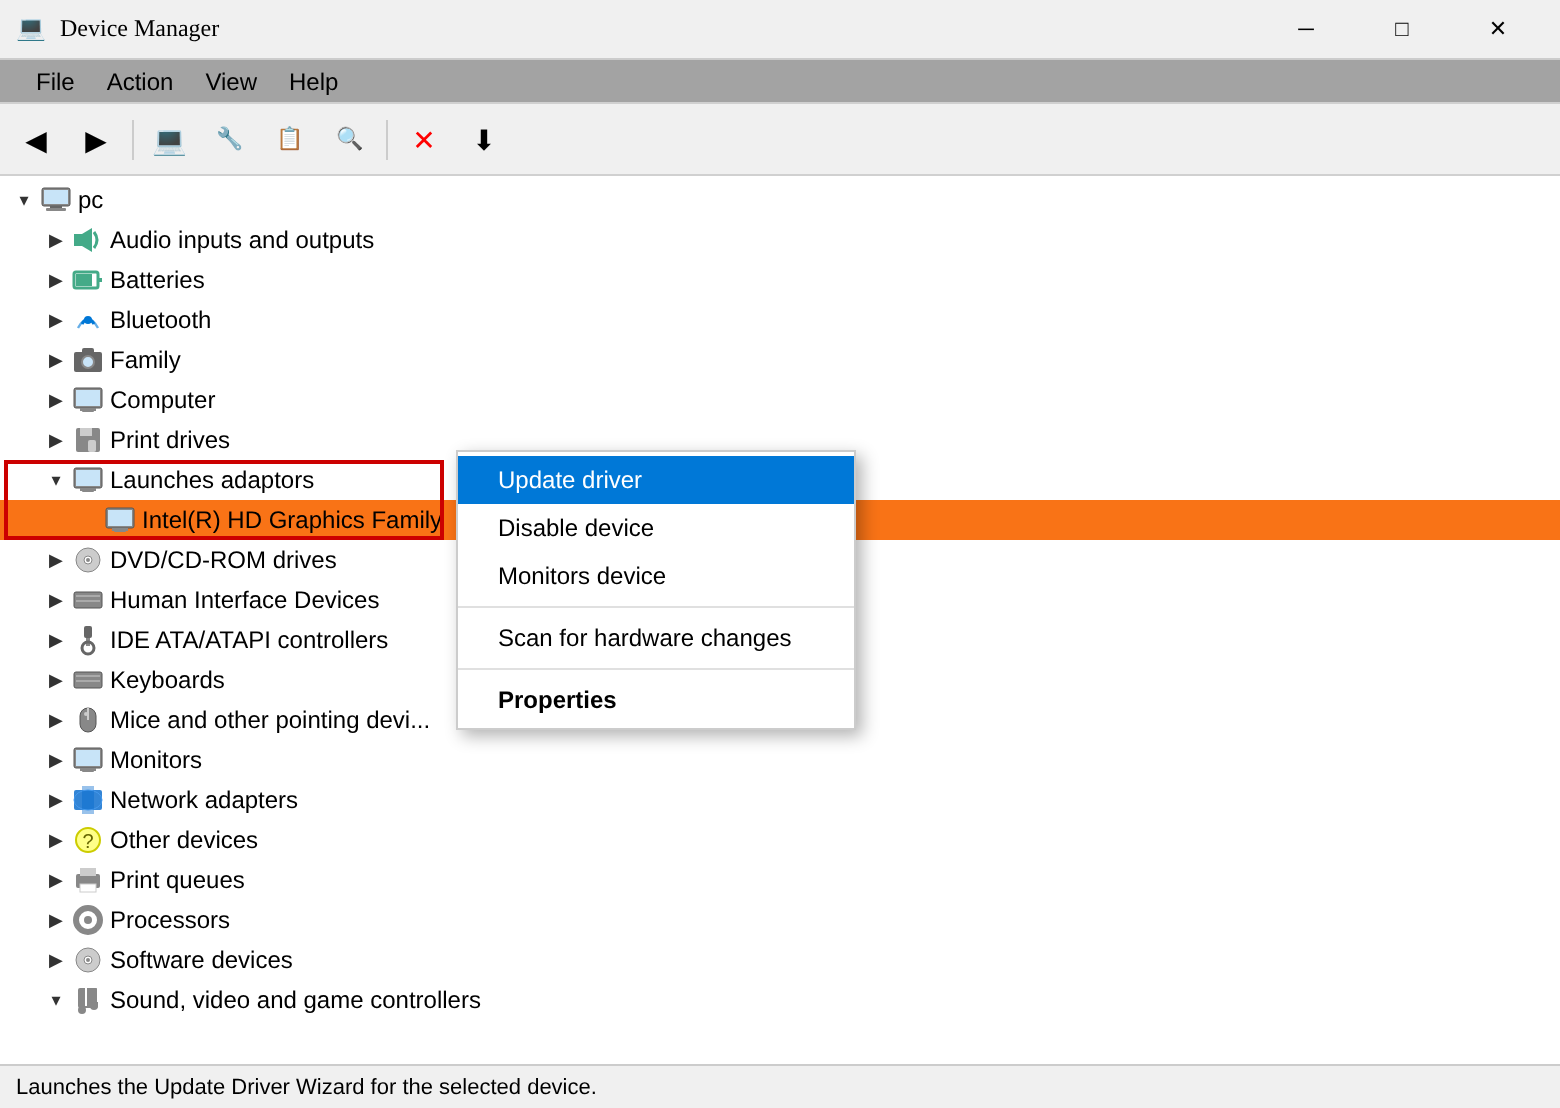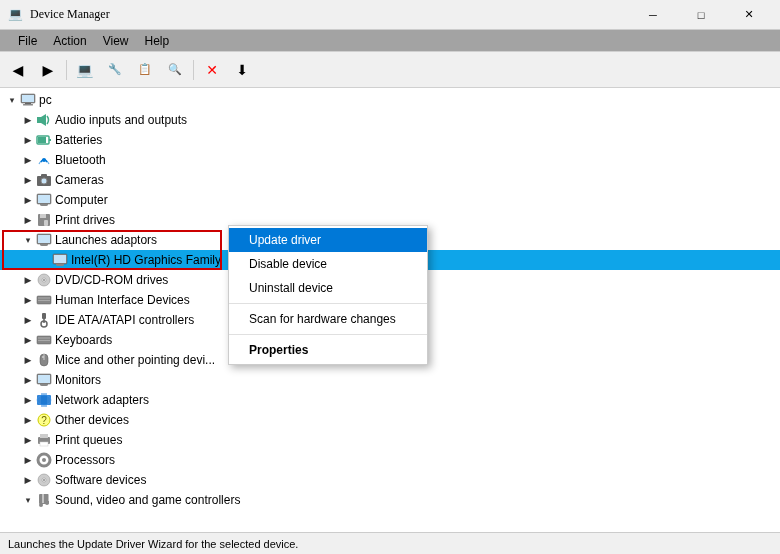--- a/index.html
+++ b/index.html
@@ -275,21 +275,21 @@
       </div>
       <div class="tree-item" style="padding-left: 20px;">
         <span class="tree-expand" style="font-size: 9px; color: rgb(51, 51, 51);">▶</span>
         <span class="tree-icon">
           <svg width="16" height="16" viewBox="0 0 16 16">
             <rect x="1" y="4" width="14" height="10" rx="1" fill="#666"></rect>
             <circle cx="8" cy="9" r="3" fill="#c8e4f8" stroke="#888" stroke-width="1"></circle>
             <rect x="5" y="2" width="6" height="3" rx="1" fill="#666"></rect>
           </svg>
         </span>
-        <span class="tree-label">Cameras</span>
+        <span class="tree-label">Family</span>
       </div>
       <div class="tree-item" style="padding-left: 20px;">
         <span class="tree-expand" style="font-size: 9px; color: rgb(51, 51, 51);">▶</span>
         <span class="tree-icon">
           <svg width="16" height="16" viewBox="0 0 16 16">
             <rect x="1" y="2" width="14" height="10" rx="1" fill="#888" stroke="#555" stroke-width="0.5"></rect>
             <rect x="2" y="3" width="12" height="8" fill="#c8e4f8"></rect>
             <rect x="5" y="13" width="6" height="1" rx="0.5" fill="#888"></rect>
             <rect x="4" y="12" width="8" height="1.5" fill="#888"></rect>
           </svg>
@@ -312,21 +312,21 @@
         <span class="tree-icon">
           <svg width="16" height="16" viewBox="0 0 16 16">
             <rect x="1" y="2" width="14" height="10" rx="1" fill="#888" stroke="#555" stroke-width="0.5"></rect>
             <rect x="2" y="3" width="12" height="8" fill="#c8e4f8"></rect>
             <rect x="5" y="13" width="6" height="1" rx="0.5" fill="#888"></rect>
             <rect x="4" y="12" width="8" height="1.5" fill="#888"></rect>
           </svg>
         </span>
         <span class="tree-label">Launches adaptors</span>
       </div>
-      <div class="tree-item" style="padding-left: 36px; background: #0ea5e9;">
+      <div class="tree-item" style="padding-left: 36px; background: #f97316;">
         <span class="tree-expand" style="font-size: 9px; color: rgb(51, 51, 51);"></span>
         <span class="tree-icon">
           <svg width="16" height="16" viewBox="0 0 16 16">
             <rect x="1" y="2" width="14" height="10" rx="1" fill="#888" stroke="#555" stroke-width="0.5"></rect>
             <rect x="2" y="3" width="12" height="8" fill="#c8e4f8"></rect>
             <rect x="5" y="13" width="6" height="1" rx="0.5" fill="#888"></rect>
             <rect x="4" y="12" width="8" height="1.5" fill="#888"></rect>
           </svg>
         </span>
         <span class="tree-label">Intel(R) HD Graphics Family</span>
@@ -471,18 +471,18 @@
     </div>
 </div>
 
 <div class="status-bar">
   <span>Launches the Update Driver Wizard for the selected device.</span>
 </div>
 
 <div class="context-menu" id="context-menu" style="display: block; position: absolute; top: 225px; left: 228px;">
 <div class="context-menu-item highlighted">Update driver</div>
     <div class="context-menu-item">Disable device</div>
-    <div class="context-menu-item">Uninstall device</div>
+    <div class="context-menu-item">Monitors device</div>
     <div class="context-menu-separator"></div>
     <div class="context-menu-item">Scan for hardware changes</div>
     <div class="context-menu-separator"></div>
     <div class="context-menu-item bold">Properties</div>
   </div>
 
 </body></html>

